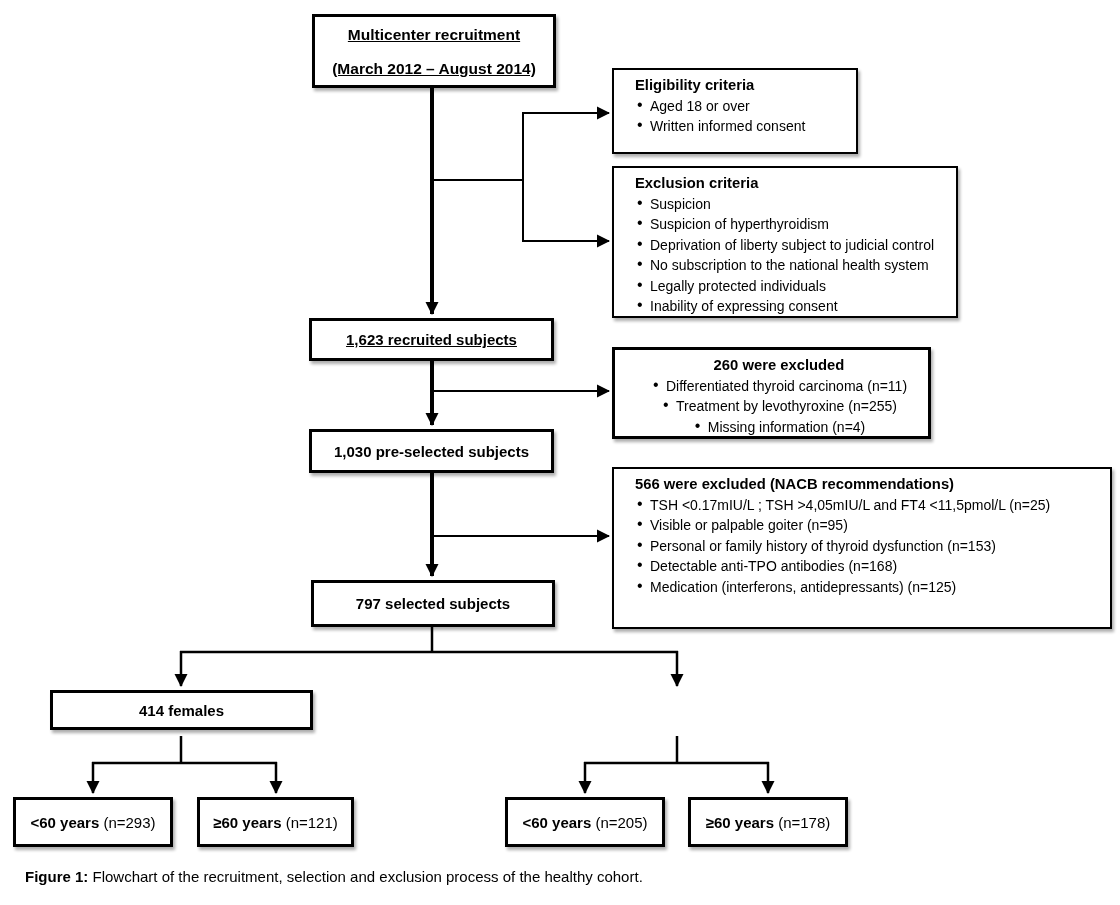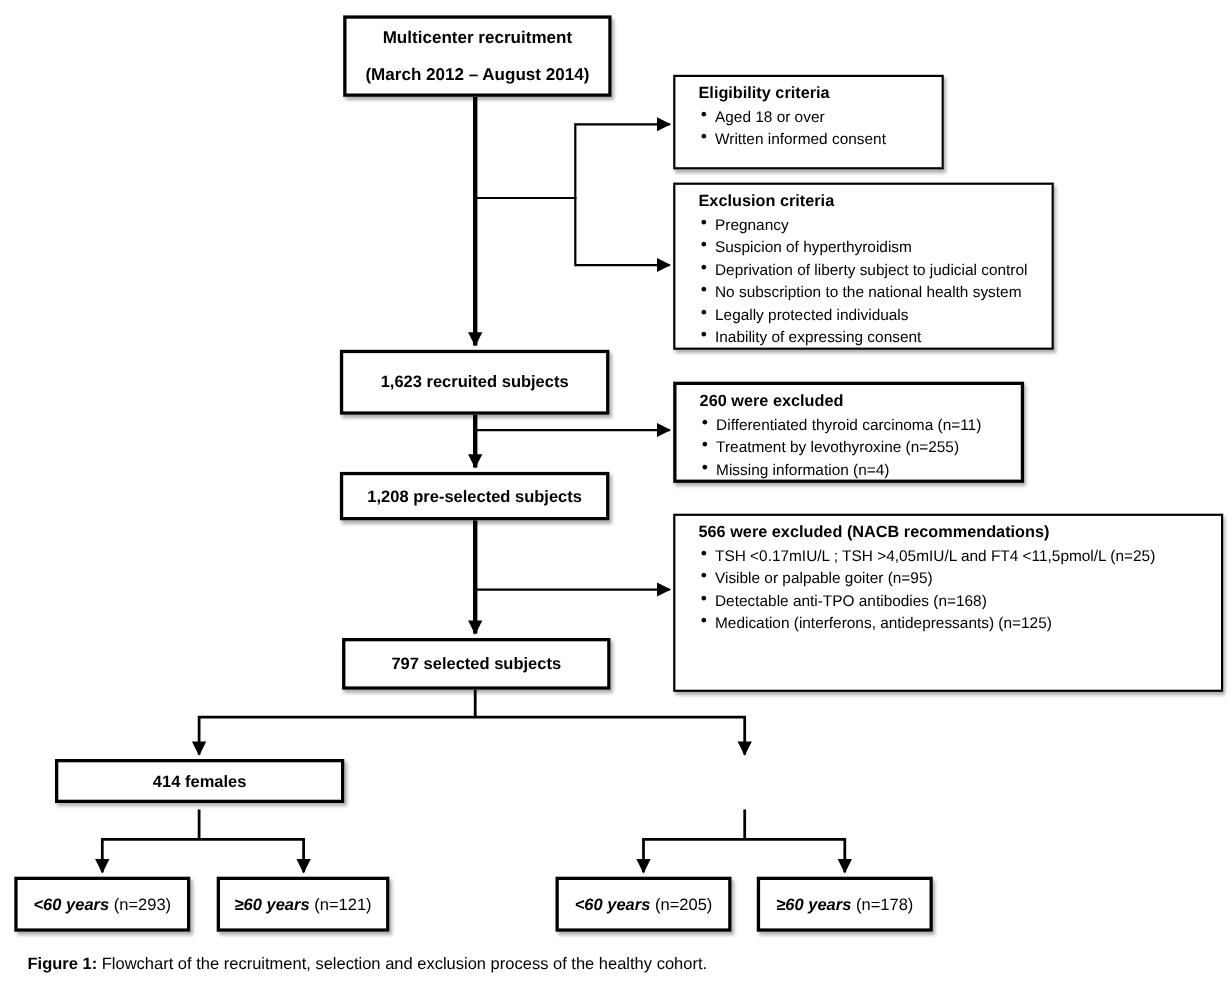--- a/index.html
+++ b/index.html
@@ -7,37 +7,37 @@
     position:relative;width:1120px;height:905px;background:#ffffff;
     font-family:"Liberation Sans",sans-serif;color:#000;overflow:hidden;
   }
   .connectors{position:absolute;left:0;top:0;z-index:0;}
   .box{
     position:absolute;z-index:1;background:#ffffff;border:3px solid #000;
     box-sizing:border-box;display:flex;align-items:center;justify-content:center;
     text-align:center;font-weight:bold;font-size:15px;line-height:19px;
     box-shadow:2px 3px 3px rgba(0,0,0,0.32);
   }
-  .box .stack{display:flex;flex-direction:column;gap:11px;}
+  .box .stack{display:flex;flex-direction:column;gap:11px;text-decoration:underline;}
   .listbox{
     align-items:flex-start;justify-content:flex-start;flex-direction:column;
     text-align:left;font-weight:normal;border-width:2px;
     padding:5px 6px 4px 21px;font-size:14px;line-height:20.5px;
   }
   .listbox .title{font-weight:bold;font-size:14.8px;}
   .bullet{position:relative;padding-left:15px;}
   .bullet::before{content:"\2022";position:absolute;left:2px;top:-1px;font-size:16px;}
-  .thickborder{border-width:3px;}
+  .thickborder{border-width:3px;align-items:center;}
   .agebox .count{font-weight:normal;white-space:pre;}
-  .agebox .grp{white-space:pre;font-style:italic;}
+  .agebox .grp{white-space:pre;}
   .toplines{font-size:15.5px;line-height:23px;}
   #box-recruitment{left:312px;top:14px;width:244px;height:74px;}
   #box-eligibility{left:612px;top:68px;width:246px;height:86px;}
   #box-exclusion{left:612px;top:166px;width:346px;height:152px;}
-  #box-recruited{left:309px;top:318px;width:245px;height:59px;}
+  #box-recruited{left:309px;top:318px;width:245px;height:43px;text-decoration:underline;}
   #box-excluded260{left:612px;top:347px;width:319px;height:92px;}
   #box-preselected{left:309px;top:429px;width:245px;height:44px;}
   #box-excluded566{left:612px;top:467px;width:500px;height:162px;}
   #box-selected{left:311px;top:580px;width:244px;height:47px;}
   #box-females{left:50px;top:690px;width:263px;height:40px;}
   #box-males{left:539px;top:690px;width:276px;height:48px;}
   #box-f-under60{left:13px;top:797px;width:160px;height:50px;}
   #box-f-over60{left:197px;top:797px;width:157px;height:50px;}
   #box-m-under60{left:505px;top:797px;width:160px;height:50px;}
   #box-m-over60{left:688px;top:797px;width:160px;height:50px;}
@@ -96,47 +96,48 @@
   </div>
 
   <div class="box listbox" id="box-eligibility">
     <div class="title">Eligibility criteria</div>
     <div class="bullet">Aged 18 or over</div>
     <div class="bullet">Written informed consent</div>
   </div>
 
   <div class="box listbox" id="box-exclusion">
     <div class="title">Exclusion criteria</div>
-    <div class="bullet">Pregnancy</div>
+    <div class="bullet">Suspicion</div>
     <div class="bullet">Suspicion of hyperthyroidism</div>
     <div class="bullet">Deprivation of liberty subject to judicial control</div>
     <div class="bullet">No subscription to the national health system</div>
     <div class="bullet">Legally protected individuals</div>
     <div class="bullet">Inability of expressing consent</div>
   </div>
 
   <div class="box" id="box-recruited">
     <span>1,623 recruited subjects</span>
   </div>
 
   <div class="box listbox thickborder" id="box-excluded260">
     <div class="title">260 were excluded</div>
     <div class="bullet">Differentiated thyroid carcinoma (n=11)</div>
     <div class="bullet">Treatment by levothyroxine (n=255)</div>
     <div class="bullet">Missing information (n=4)</div>
   </div>
 
   <div class="box" id="box-preselected">
-    <span>1,208 pre-selected subjects</span>
+    <span>1,030 pre-selected subjects</span>
   </div>
 
   <div class="box listbox" id="box-excluded566">
     <div class="title">566 were excluded (NACB recommendations)</div>
     <div class="bullet">TSH &lt;0.17mIU/L ; TSH &gt;4,05mIU/L and FT4 &lt;11,5pmol/L (n=25)</div>
     <div class="bullet">Visible or palpable goiter (n=95)</div>
+    <div class="bullet">Personal or family history of thyroid dysfunction (n=153)</div>
     <div class="bullet">Detectable anti-TPO antibodies (n=168)</div>
     <div class="bullet">Medication (interferons, antidepressants) (n=125)</div>
   </div>
 
   <div class="box" id="box-selected">
     <span>797 selected subjects</span>
   </div>
 
   <div class="box" id="box-females">
     <span>414 females</span>

